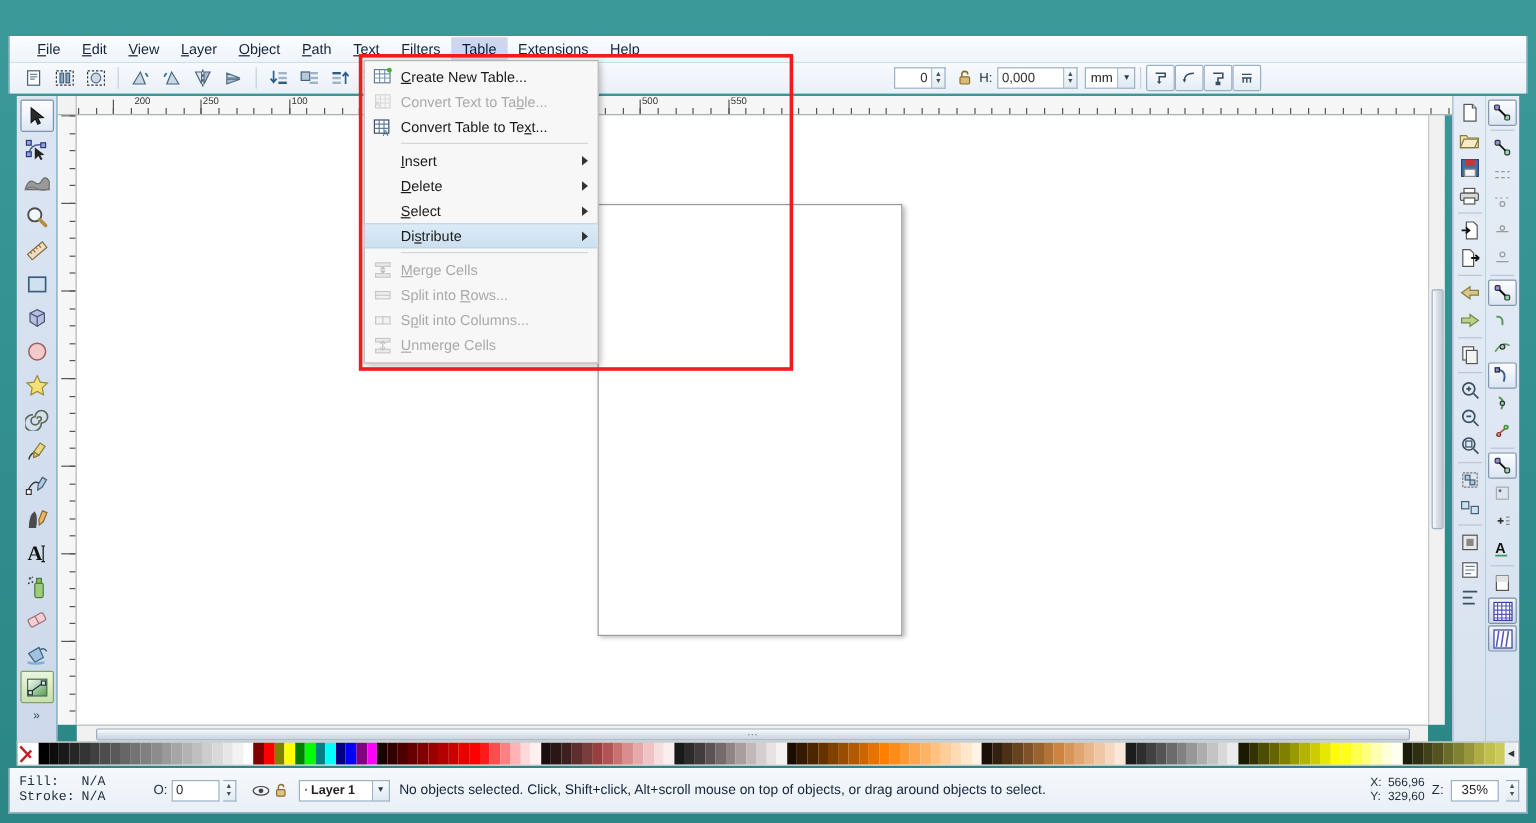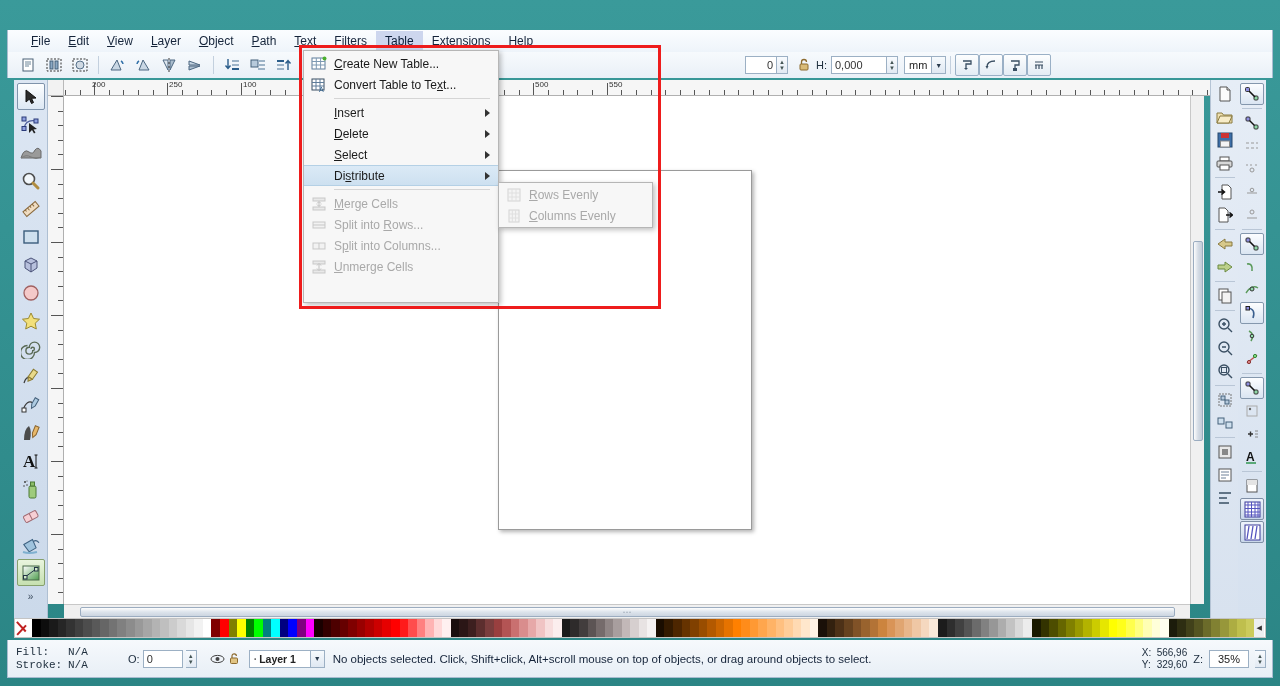--- a/index.html
+++ b/index.html
@@ -645,21 +645,21 @@
       <div class="tick" style="left: 1026px; top: 10px; width: 1px; height: 5px;"></div>
       <div class="tick" style="left: 1040px; top: 10px; width: 1px; height: 5px;"></div>
       <div class="tick" style="left: 1055px; top: 10px; width: 1px; height: 5px;"></div>
       <div class="tick" style="left: 1070px; top: 10px; width: 1px; height: 5px;"></div>
       <div class="tick" style="left: 1084px; top: 10px; width: 1px; height: 5px;"></div>
       <div class="tick" style="left: 1099px; top: 10px; width: 1px; height: 5px;"></div>
       <div class="tick" style="left: 1114px; top: 10px; width: 1px; height: 5px;"></div>
       <div class="tick" style="left: 1128px; top: 10px; width: 1px; height: 5px;"></div>
       <div class="tick" style="left: 1143px; top: 10px; width: 1px; height: 5px;"></div>
       <div class="tick" style="left: 30px; top: 3px; width: 1px; height: 12px;"></div>
-      <div class="rlabel" style="left: 28px;">200</div>
+      <div class="rlabel" style="left: 48px;">200</div>
       <div class="tick" style="left: 103px; top: 3px; width: 1px; height: 12px;"></div>
       <div class="rlabel" style="left: 105px;">250</div>
       <div class="tick" style="left: 177px; top: 3px; width: 1px; height: 12px;"></div>
       <div class="rlabel" style="left: 179px;">100</div>
       <div class="tick" style="left: 250px; top: 3px; width: 1px; height: 12px;"></div>
       <div class="rlabel" style="left: 252px;">350</div>
       <div class="tick" style="left: 323px; top: 3px; width: 1px; height: 12px;"></div>
       <div class="rlabel" style="left: 325px;">400</div>
       <div class="tick" style="left: 396px; top: 3px; width: 1px; height: 12px;"></div>
       <div class="rlabel" style="left: 398px;">450</div>
@@ -1174,20 +1174,30 @@
       <div class="dd-icon">
         <svg width="16" height="16" viewBox="0 0 16 16">
             <rect x="1" y="2" width="13" height="11" fill="#fff" stroke="#5f7d9a"></rect>
             <path d="M1 5.5h13M1 9h13M5.3 2v11M9.6 2v11" stroke="#7d99b2"></path>
             <circle cx="13.5" cy="2.5" r="2" fill="#4caf2f"></circle>
           </svg>
       </div>
       <span class="dd-label"><u class="ul">C</u>reate New Table...</span>
     </div>
 
+    <div class="dd-item disabled">
+      <div class="dd-icon">
+        <svg width="16" height="16" viewBox="0 0 16 16" opacity=".45">
+            <rect x="2" y="2" width="12" height="11" fill="#f4f4f4" stroke="#aaa"></rect>
+            <path d="M2 5.5h12M2 9h12M6 2v11M10 2v11" stroke="#bbb"></path>
+            <text x="1" y="12" font-family="Liberation Sans, sans-serif" font-size="7" fill="#999">A</text>
+          </svg>
+      </div>
+      <span class="dd-label">Convert Text to Ta<u class="ul">b</u>le...</span>
+    </div>
 
     <div class="dd-item">
       <div class="dd-icon">
         <svg width="16" height="16" viewBox="0 0 16 16">
             <rect x="1" y="2" width="12" height="11" fill="#fff" stroke="#3a4f63"></rect>
             <path d="M1 5.5h12M1 9h12M5 2v11M9 2v11" stroke="#5f7d9a"></path>
             <text x="8" y="15" font-family="Liberation Sans, sans-serif" font-size="7" fill="#2a5d8a">A</text>
           </svg>
       </div>
       <span class="dd-label">Convert Table to Te<u class="ul">x</u>t...</span>
@@ -1257,36 +1267,16 @@
         <svg width="16" height="14" viewBox="0 0 16 14" opacity=".5">
             <rect x="2" y="1" width="12" height="3" fill="#ddd" stroke="#999"></rect>
             <rect x="2" y="10" width="12" height="3" fill="#ddd" stroke="#999"></rect>
             <path d="M8 5v4M6 5.5L8 3.5 10 5.5M6 8.5L8 10.5 10 8.5" stroke="#888" fill="none"></path>
           </svg>
       </div>
       <span class="dd-label"><u class="ul">U</u>nmerge Cells</span>
     </div>
   </div>
 
-  <div class="submenu">
-    <div class="dd-item disabled">
-      <div class="dd-icon">
-        <svg width="16" height="14" viewBox="0 0 16 14" opacity=".45">
-            <rect x="2" y="1" width="12" height="12" fill="#f2f2f2" stroke="#aaa"></rect>
-            <path d="M2 5h12M2 9h12M6 1v12M10 1v12" stroke="#c4c4c4"></path>
-          </svg>
-      </div>
-      <span class="dd-label"><u class="ul">R</u>ows Evenly</span>
-    </div>
-    <div class="dd-item disabled">
-      <div class="dd-icon">
-        <svg width="16" height="14" viewBox="0 0 16 14" opacity=".45">
-            <rect x="3" y="1" width="10" height="12" fill="#f2f2f2" stroke="#aaa"></rect>
-            <path d="M6.3 1v12M9.6 1v12M3 5h10M3 9h10" stroke="#c4c4c4"></path>
-          </svg>
-      </div>
-      <span class="dd-label"><u class="ul">C</u>olumns Evenly</span>
-    </div>
-  </div>
 
   <div class="redbox"></div>
 
 </div>
 
 </body></html>

